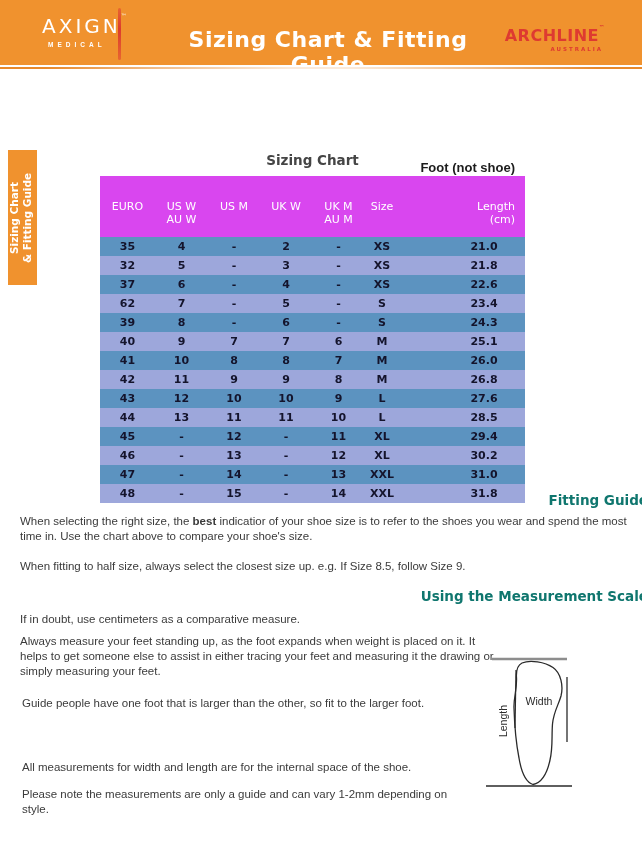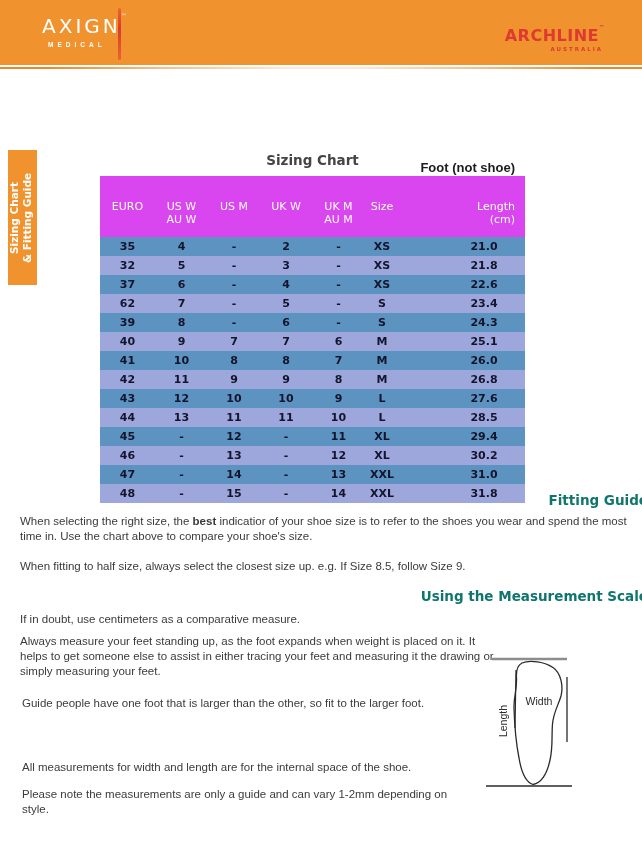--- a/index.html
+++ b/index.html
@@ -111,20 +111,21 @@
 </style>
 </head>
 <body>
 
 <div class="header-bar">
   <div class="axign-logo">
     <div class="axign-brand"><span>AXIGN</span><span class="axign-tm">™</span></div>
     <div class="axign-sub">MEDICAL</div>
     <div class="axign-stroke"></div>
   </div>
+  <div class="page-title">Sizing Chart &amp; Fitting Guide</div>
   <div class="archline-logo">
     <div class="archline-brand"><span>ARCHLINE</span><span class="archline-tm">™</span></div>
     <div class="archline-sub">AUSTRALIA</div>
   </div>
 </div>
 <div class="header-rule"></div>
 
 <div class="side-tab">
   <div class="rot">
     <div>Sizing Chart</div>

